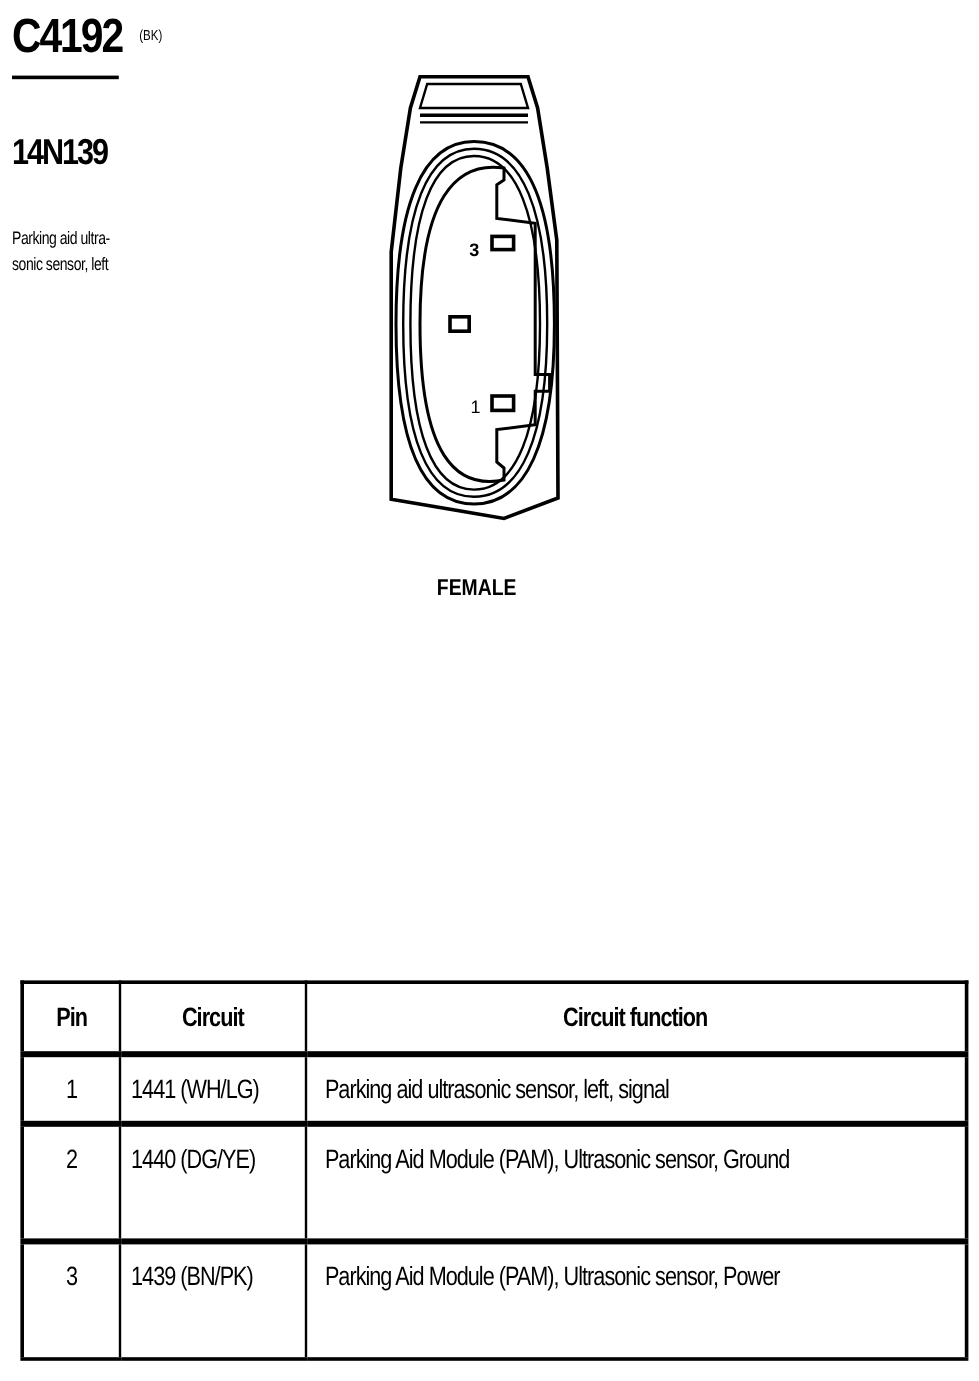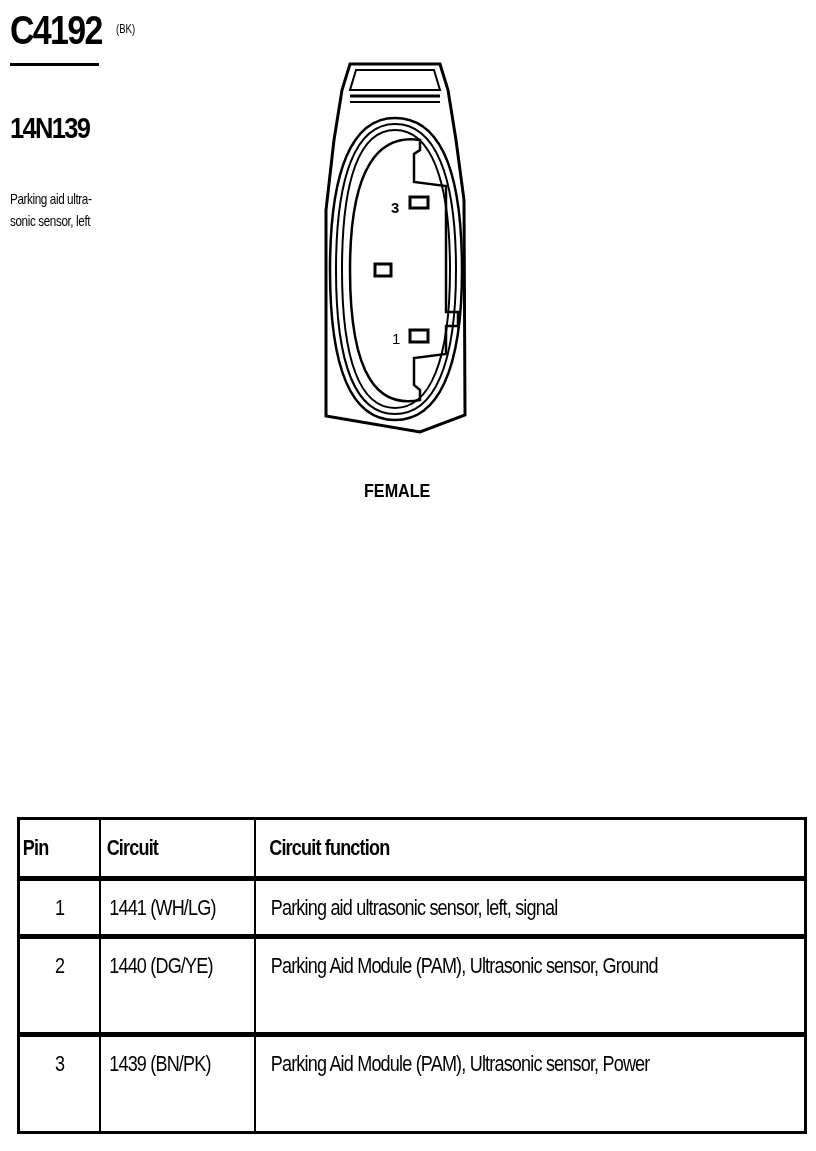--- a/index.html
+++ b/index.html
@@ -14,21 +14,21 @@
       transform: scaleX(0.85); transform-origin: left top; line-height: 36px; }
     #description { left: 10px; top: 188px; font-size: 15px; line-height: 22px; width: 160px;
       transform: scaleX(0.78); transform-origin: left top; letter-spacing: -0.5px; }
     #diagram { left: 320px; top: 60px; width: 150px; height: 380px; }
     #view-label { left: 364px; top: 480px; font-size: 19px; font-weight: bold;
       transform: scaleX(0.85); transform-origin: left top; letter-spacing: 0px; }
     table#pin-table { position: absolute; left: 17px; top: 817px; width: 790px;
       border-collapse: collapse; border: 3px solid #000; table-layout: fixed; }
     #pin-table th, #pin-table td { border-left: 2px solid #000; border-right: 2px solid #000;
       padding: 0; vertical-align: top; font-size: 22px; letter-spacing: -1px; }
-    #pin-table th { height: 56px; vertical-align: middle; font-weight: bold; text-align: left;
+    #pin-table th { height: 56px; vertical-align: middle; font-weight: bold; text-align: center;
       border-bottom: 5px solid #000; }
     #pin-table tr.row td { border-bottom: 5px solid #000; }
     #pin-table tr.row:last-child td { border-bottom: 3px solid #000; }
     .cell-inner { display: inline-block; transform: scaleX(0.82); transform-origin: left center; white-space: nowrap; }
     th .cell-inner { transform-origin: center center; }
     td.pin { text-align: center; }
     td.pin .cell-inner { transform-origin: center center; }
     td .cell-inner { padding-top: 14px; }
     td.circuit .cell-inner { padding-left: 10px; }
     td.func .cell-inner { padding-left: 18px; }

